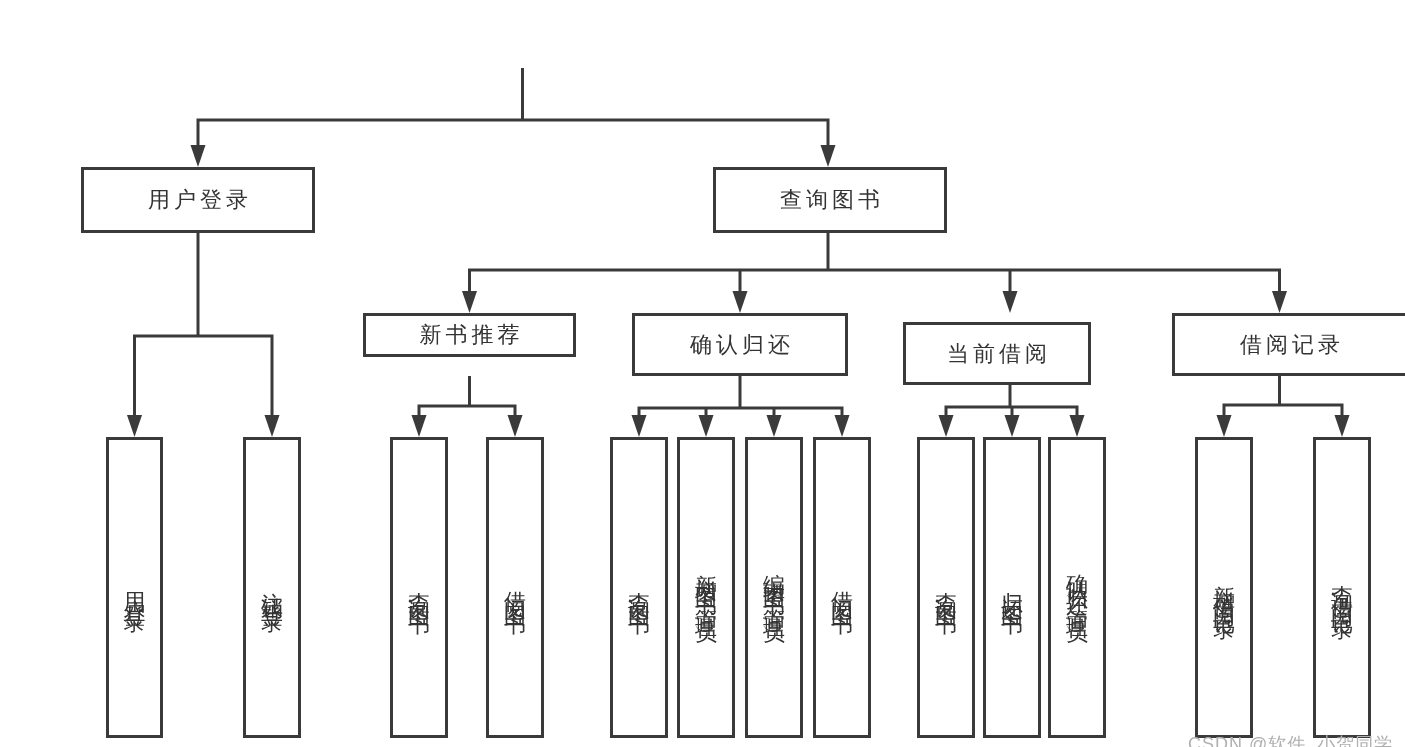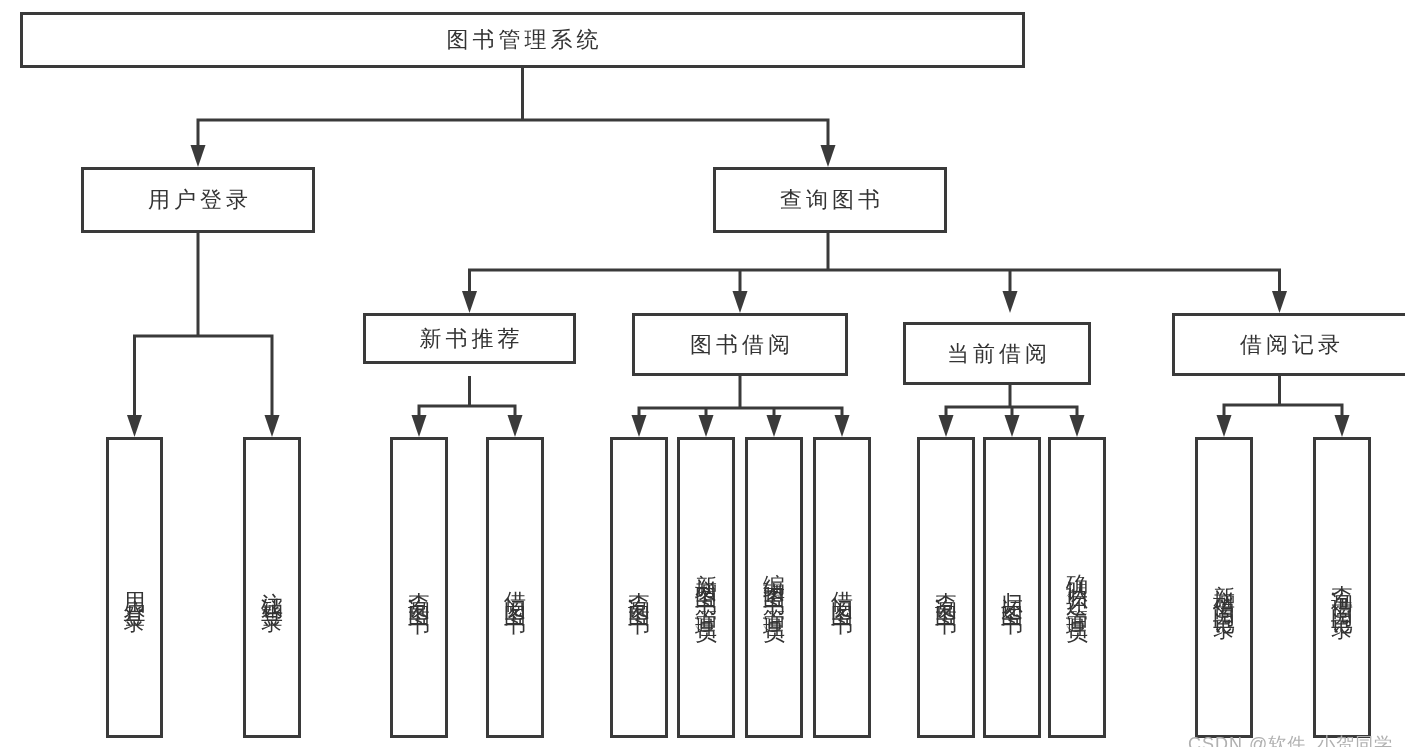--- a/index.html
+++ b/index.html
@@ -45,21 +45,21 @@
     text-orientation: mixed;
     letter-spacing: 7px;
     line-height: 1;
   }
   
   .n-root      { left: 20px;  top: 12px;  width: 1005px; height: 56px; }
   
   .n-login     { left: 81px;  top: 167px; width: 234px; height: 66px; }
   .n-mgmt      { left: 713px; top: 167px; width: 234px; height: 66px; }
   
-  .n-newbook   { left: 363px;  top: 313px; width: 213px; height: 51px; }
+  .n-newbook   { left: 363px;  top: 313px; width: 213px; height: 44px; }
   .n-borrow    { left: 632px;  top: 313px; width: 216px; height: 63px; }
   .n-current   { left: 903px;  top: 322px; width: 188px; height: 63px; }
   .n-records   { left: 1172px; top: 313px; width: 236px; height: 63px; }
   
   .leaf        { top: 437px; width: 58px; height: 301px; }
   .l-userlogin { left: 106px; width: 57px; }
   .l-logout    { left: 243px; }
   .l-nbr-q     { left: 390px; }
   .l-nbr-b     { left: 486px; }
   .l-bb-q      { left: 610px; }
@@ -134,36 +134,33 @@
       <polygon points="766.5,415 781.5,415 774,437"></polygon>
       <polygon points="834.5,415 849.5,415 842,437"></polygon>
       <polygon points="938.5,415 953.5,415 946,437"></polygon>
       <polygon points="1004.5,415 1019.5,415 1012,437"></polygon>
       <polygon points="1069.5,415 1084.5,415 1077,437"></polygon>
       <polygon points="1216.5,415 1231.5,415 1224,437"></polygon>
       <polygon points="1334.5,415 1349.5,415 1342,437"></polygon>
     </g>
   </svg>
 
-  <div class="box n-root">
-    <span>图书管理系统</span>
-  </div>
 
   <div class="box n-login">
     <span>用户登录</span>
   </div>
   <div class="box n-mgmt">
     <span>查询图书</span>
   </div>
 
   <div class="box n-newbook">
     <span>新书推荐</span>
   </div>
   <div class="box n-borrow">
-    <span>图书借阅</span>
+    <span>确认归还</span>
   </div>
   <div class="box n-current">
     <span>当前借阅</span>
   </div>
   <div class="box n-records">
     <span>借阅记录</span>
   </div>
 
   <div class="vbox leaf l-userlogin">
     <span class="vtext">用户登录</span>

